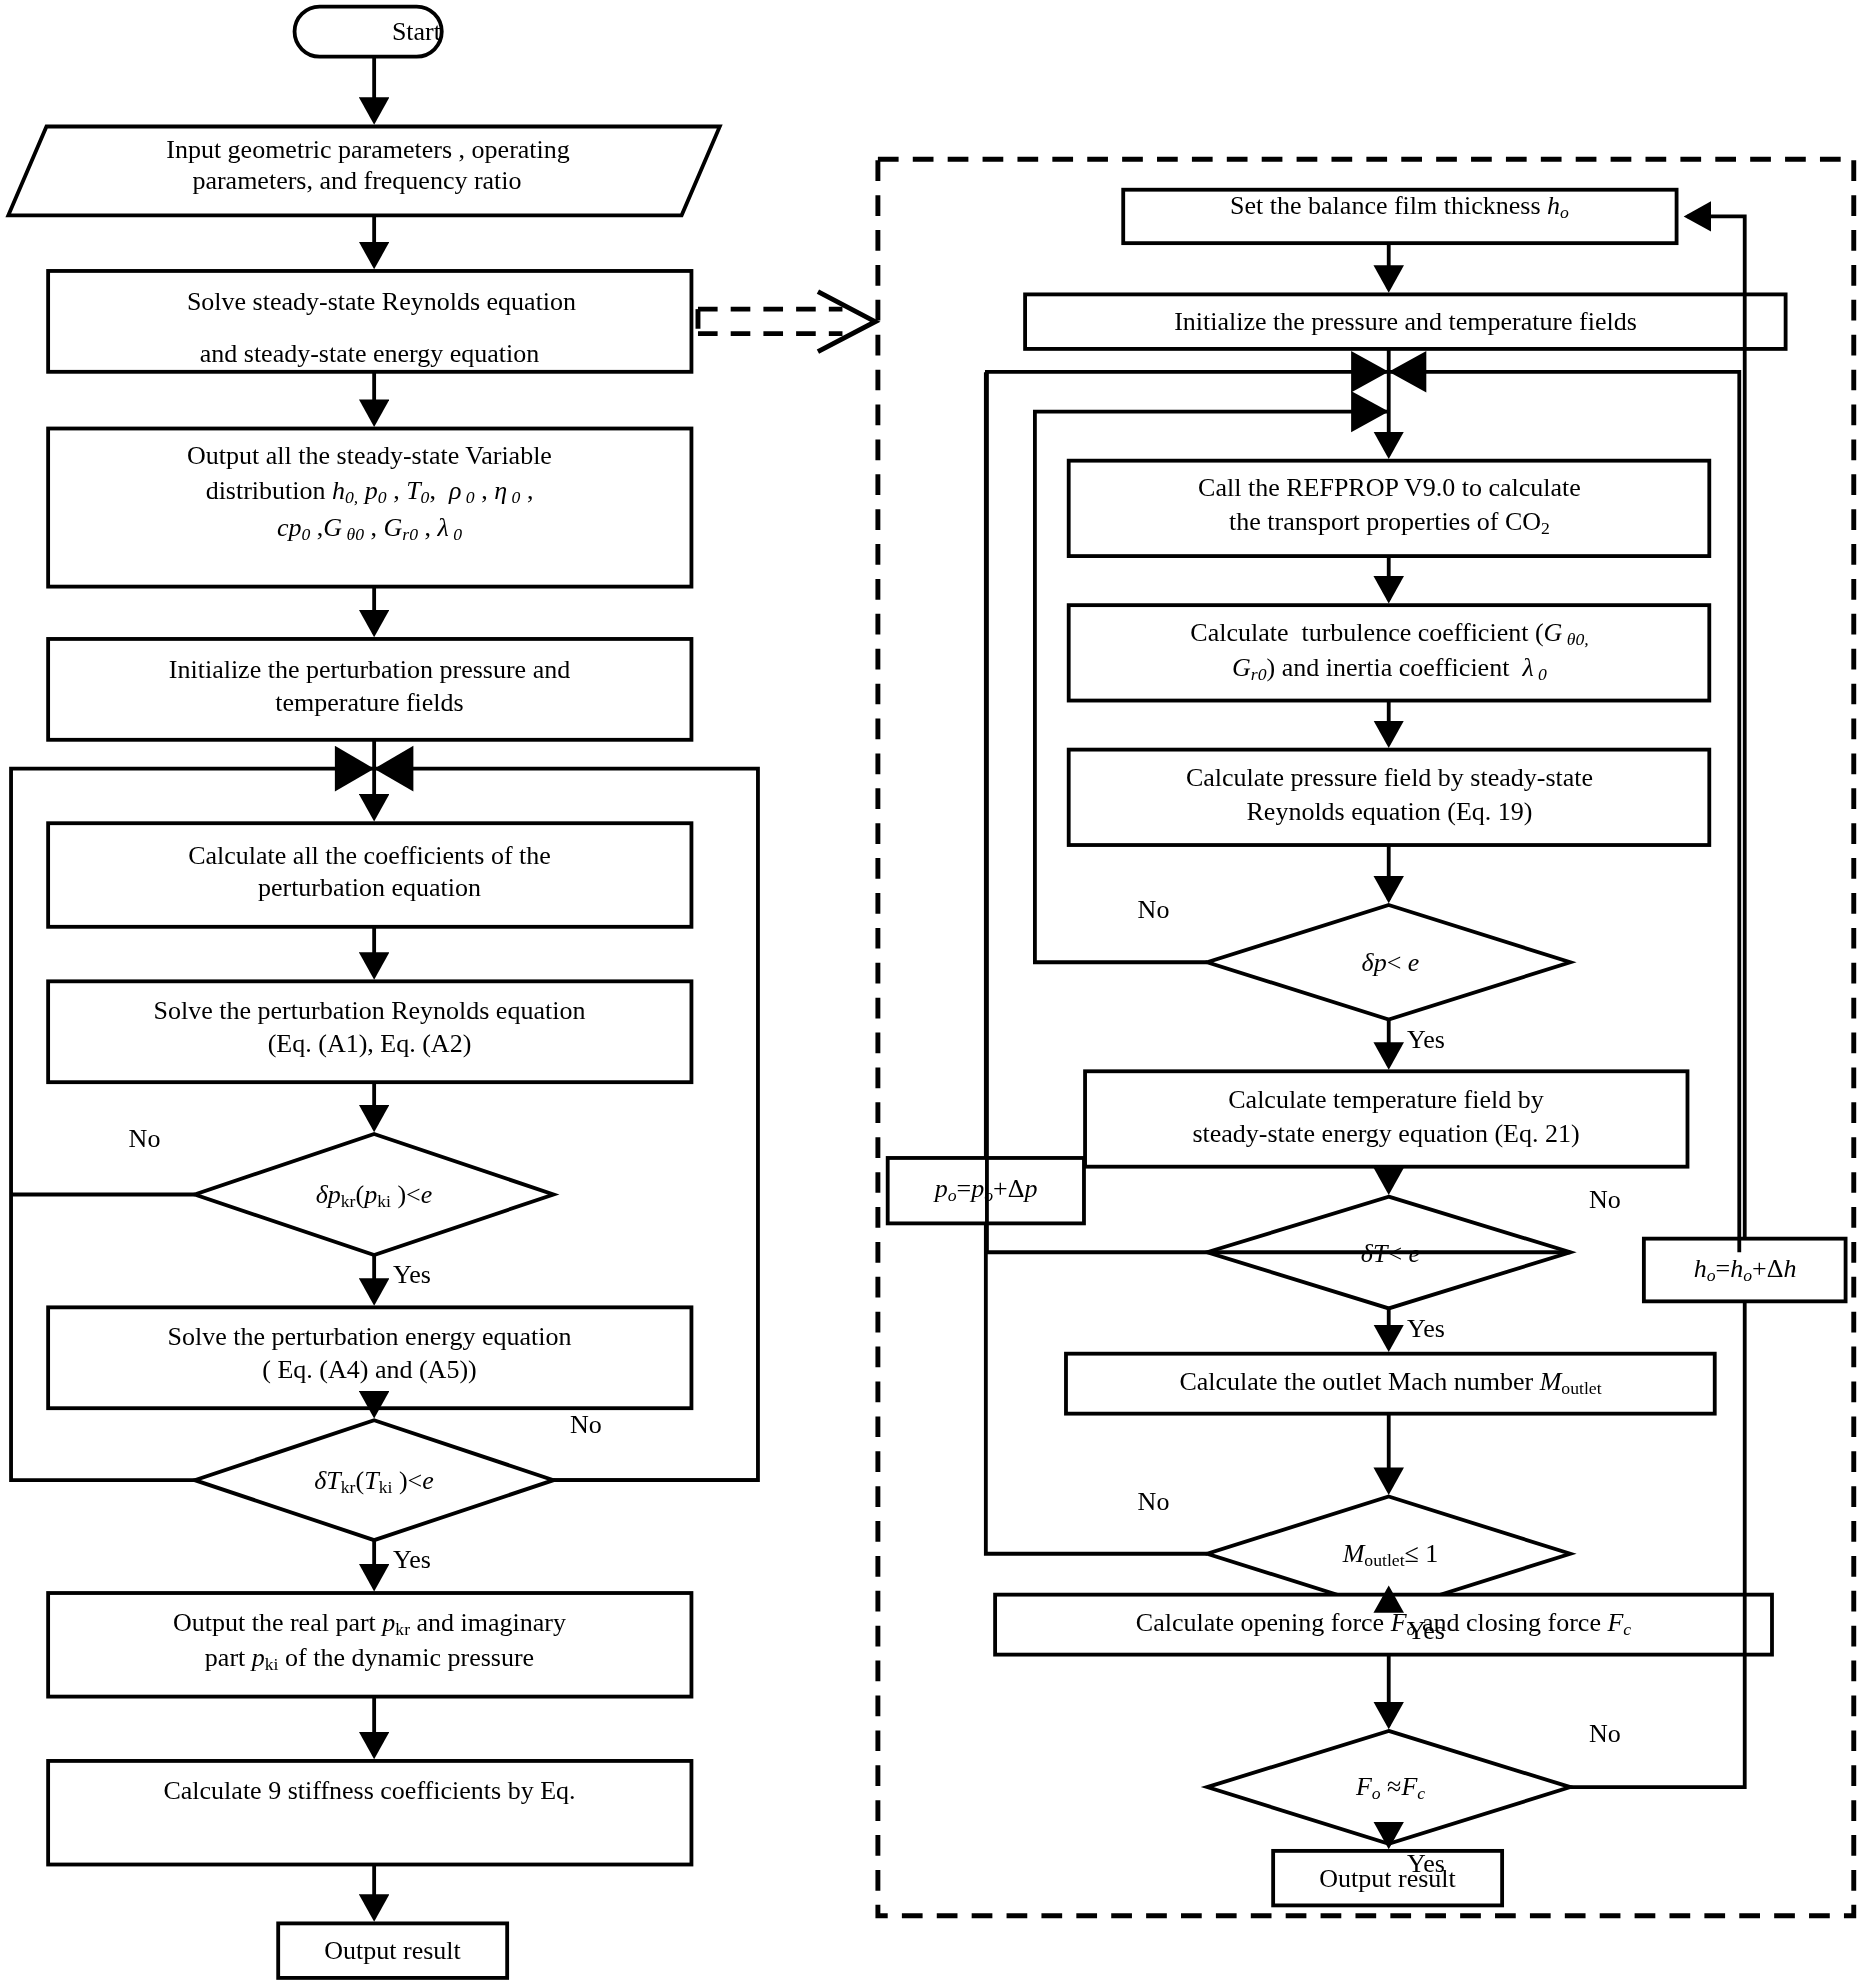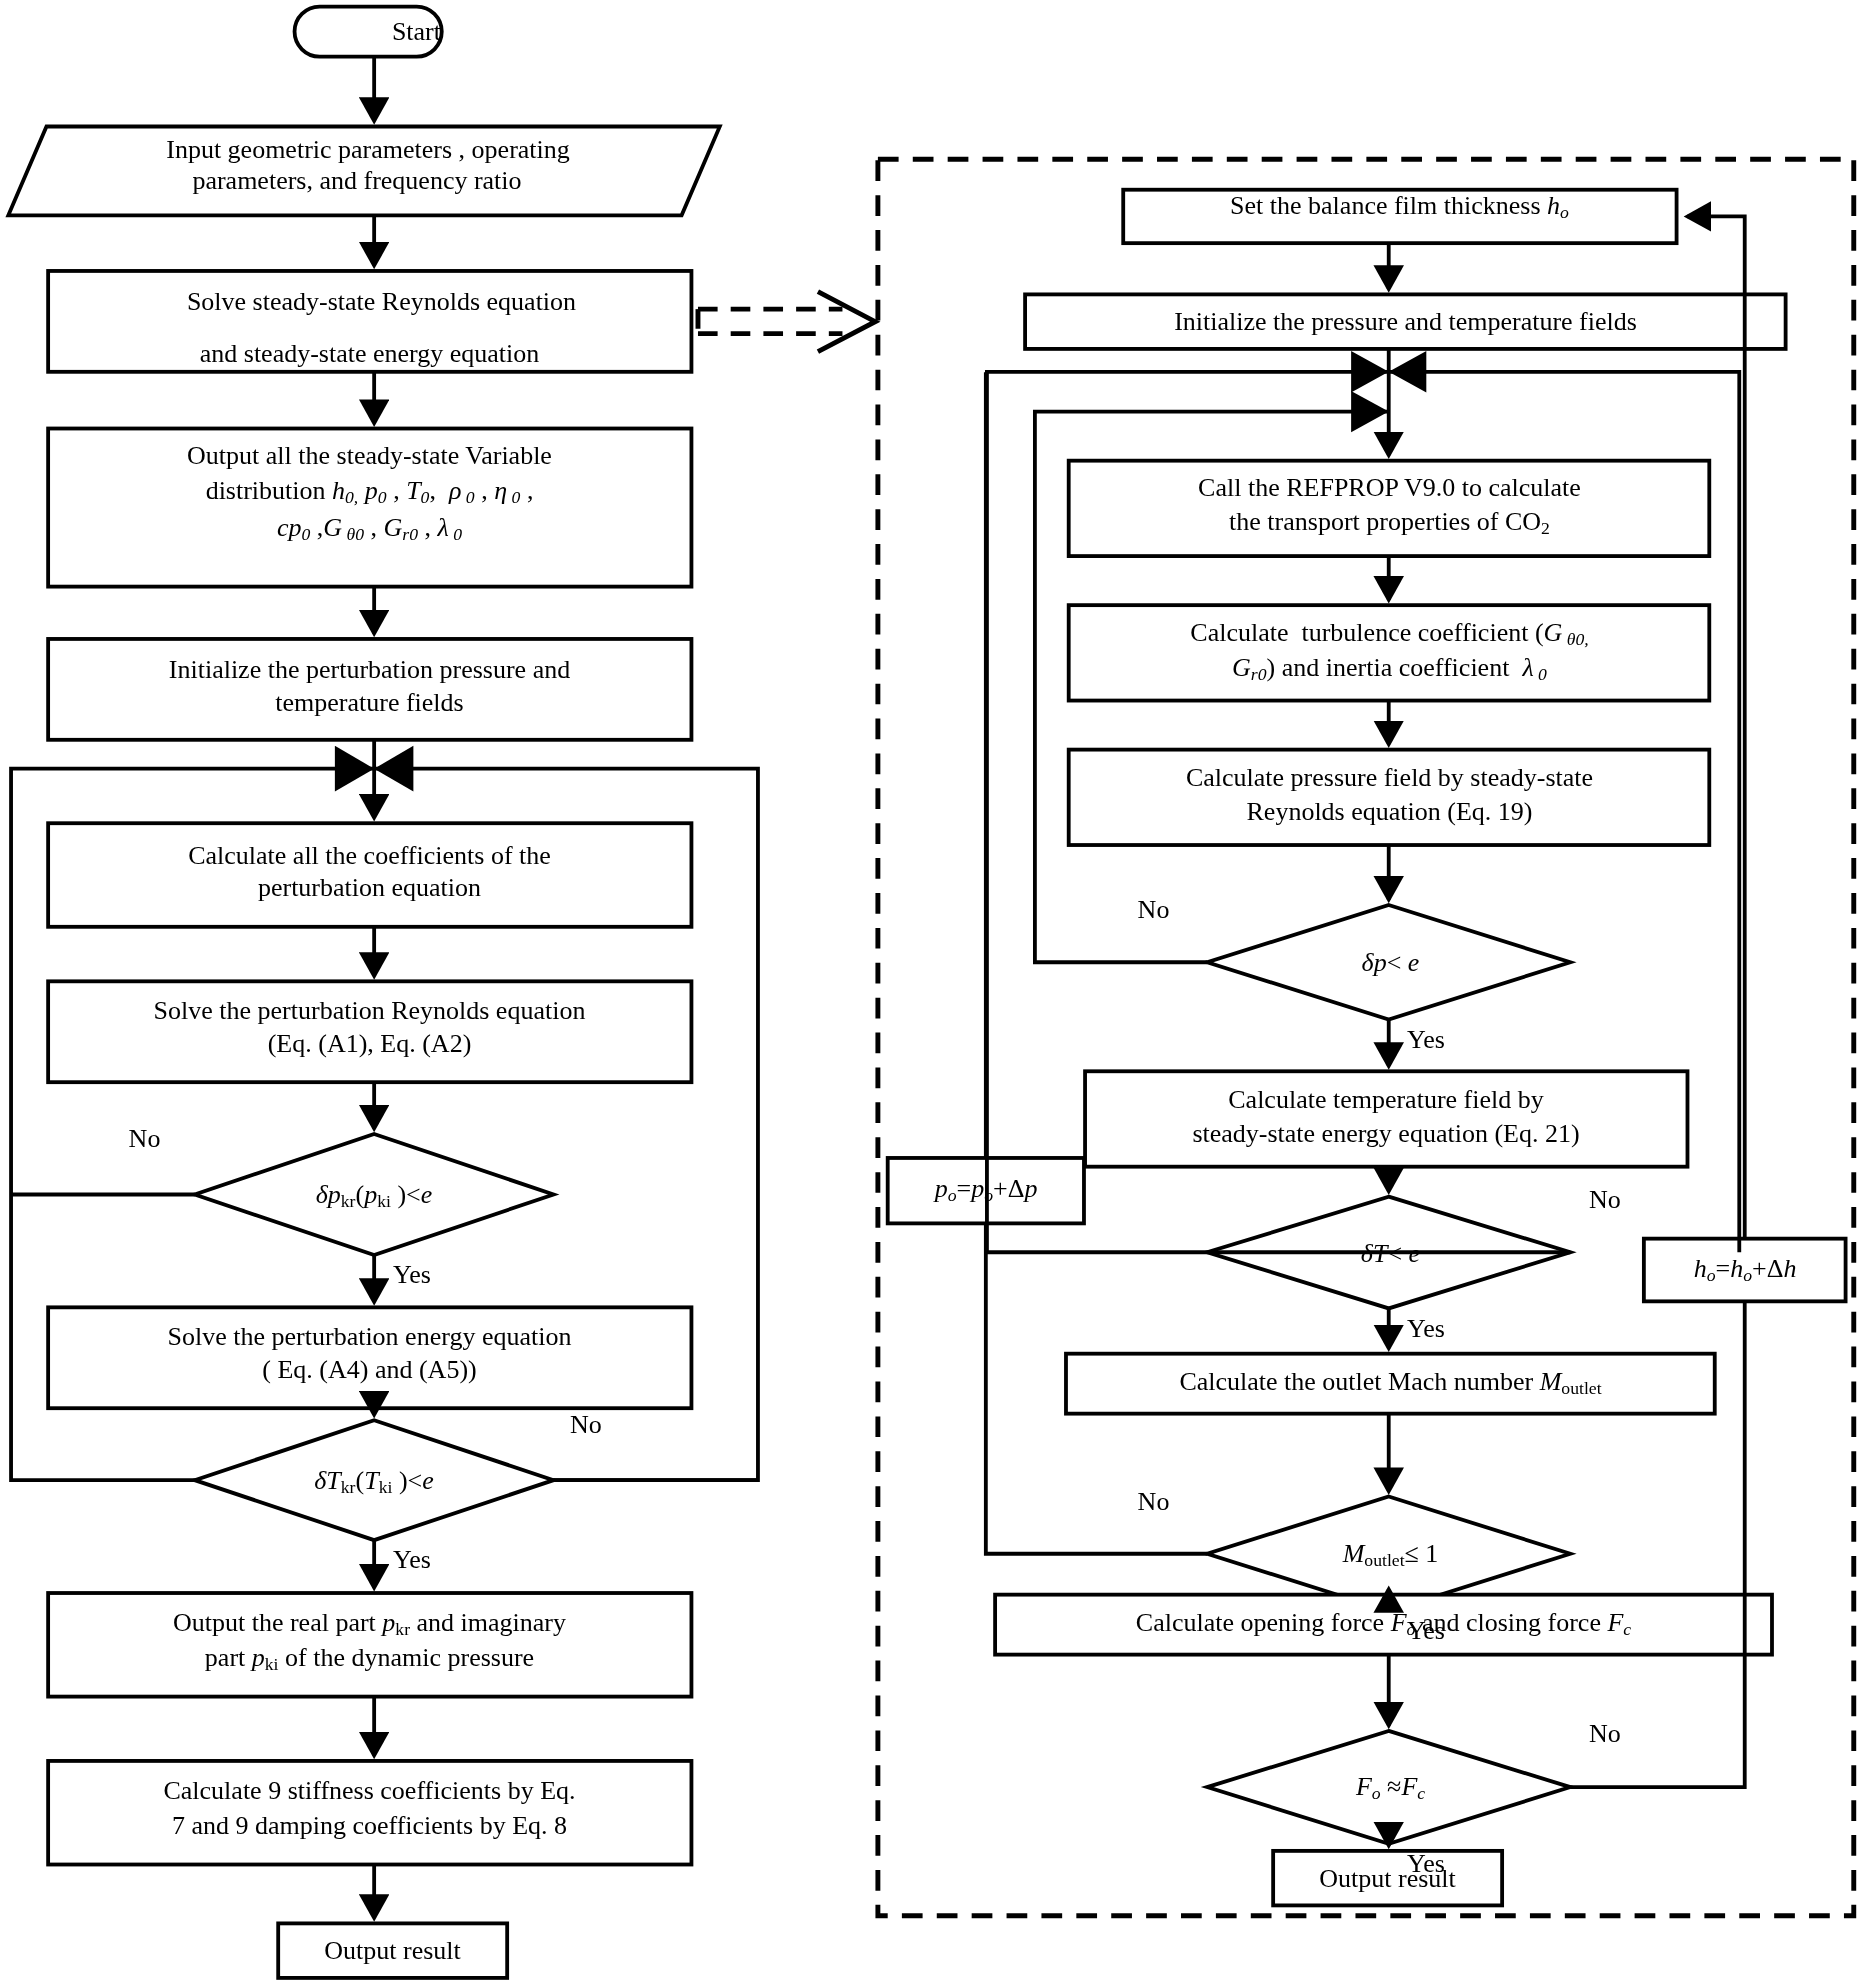--- a/index.html
+++ b/index.html
@@ -197,21 +197,20 @@
 
   <div class="lbl f-lg" style="left:48px; top:1321px; width:643px;">Solve the perturbation energy equation</div>
   <div class="lbl f-lg" style="left:48px; top:1354px; width:643px;">( Eq. (A4) and (A5))</div>
 
   <div class="lbl f-lg upr" style="left:218px; top:1465px; width:312px;"><i class="v">δT</i><sub>kr</sub>(<i class="v">T</i><sub>ki</sub> )&lt;<i class="v">e</i></div>
 
   <div class="lbl f-lg upr" style="left:48px; top:1642px; width:643px;">part <i class="v">p</i><sub>ki</sub> of the dynamic pressure</div>
   <div class="lbl f-lg upr" style="left:48px; top:1607px; width:643px;">Output the real part <i class="v">p</i><sub>kr</sub> and imaginary</div>
 
   <div class="lbl f-lg" style="left:48px; top:1775px; width:643px;">Calculate 9 stiffness coefficients by Eq.</div>
-  <div class="lbl f-lg" style="left:48px; top:1810px; width:643px;">7 and 9 damping coefficients by Eq. 8</div>
 
   <div class="lbl f-lg" style="left:278px; top:1935px; width:229px;">Output result</div>
 
   <div class="lbl yn" style="left:109px; top:1123px; width:71px;">No</div>
   <div class="lbl yn" style="left:393px; top:1259px; width:87px; text-align:left;">Yes</div>
   <div class="lbl yn" style="left:570px; top:1409px; width:71px; text-align:left;">No</div>
   <div class="lbl yn" style="left:393px; top:1544px; width:87px; text-align:left;">Yes</div>
 
   <div class="lbl f-lg" style="left:1123px; top:190px; width:553px;">Set the balance film thickness <i class="v">h<sub>o</sub></i></div>
 

